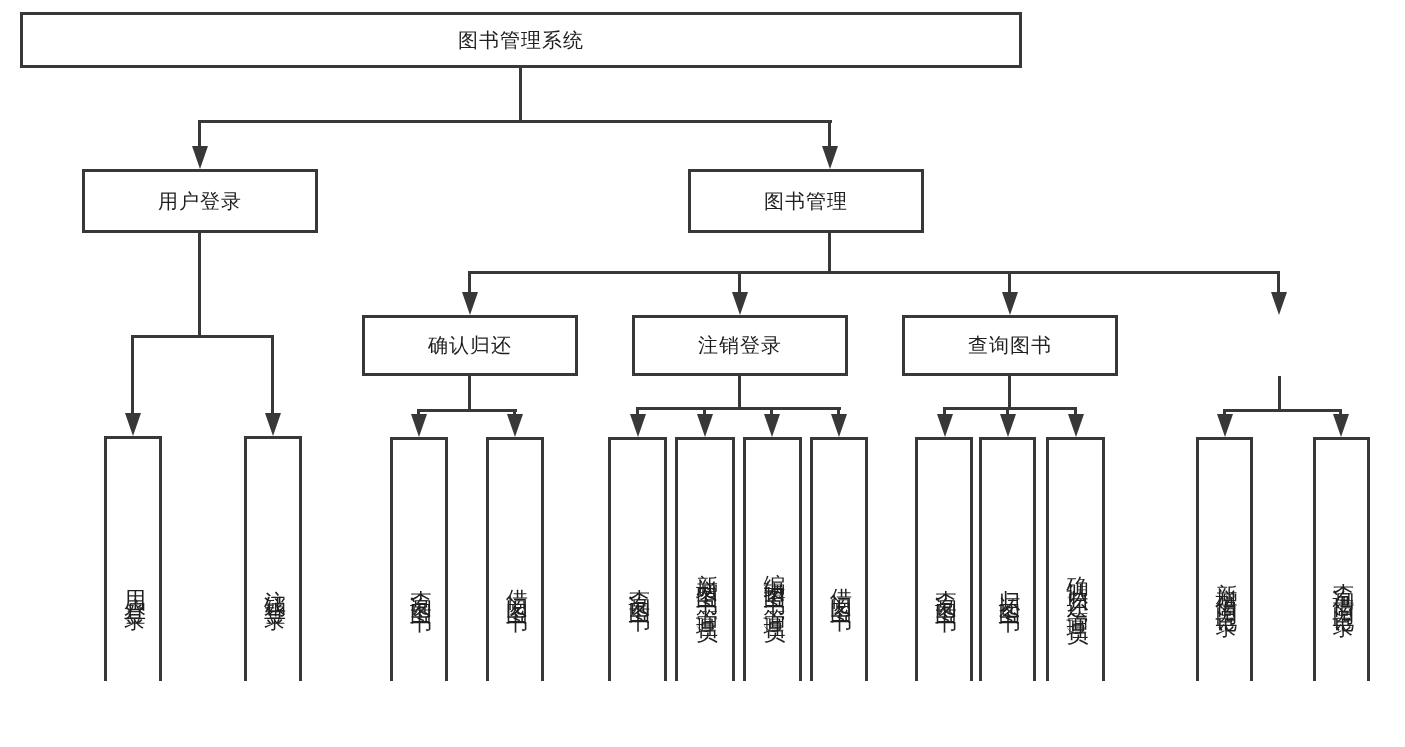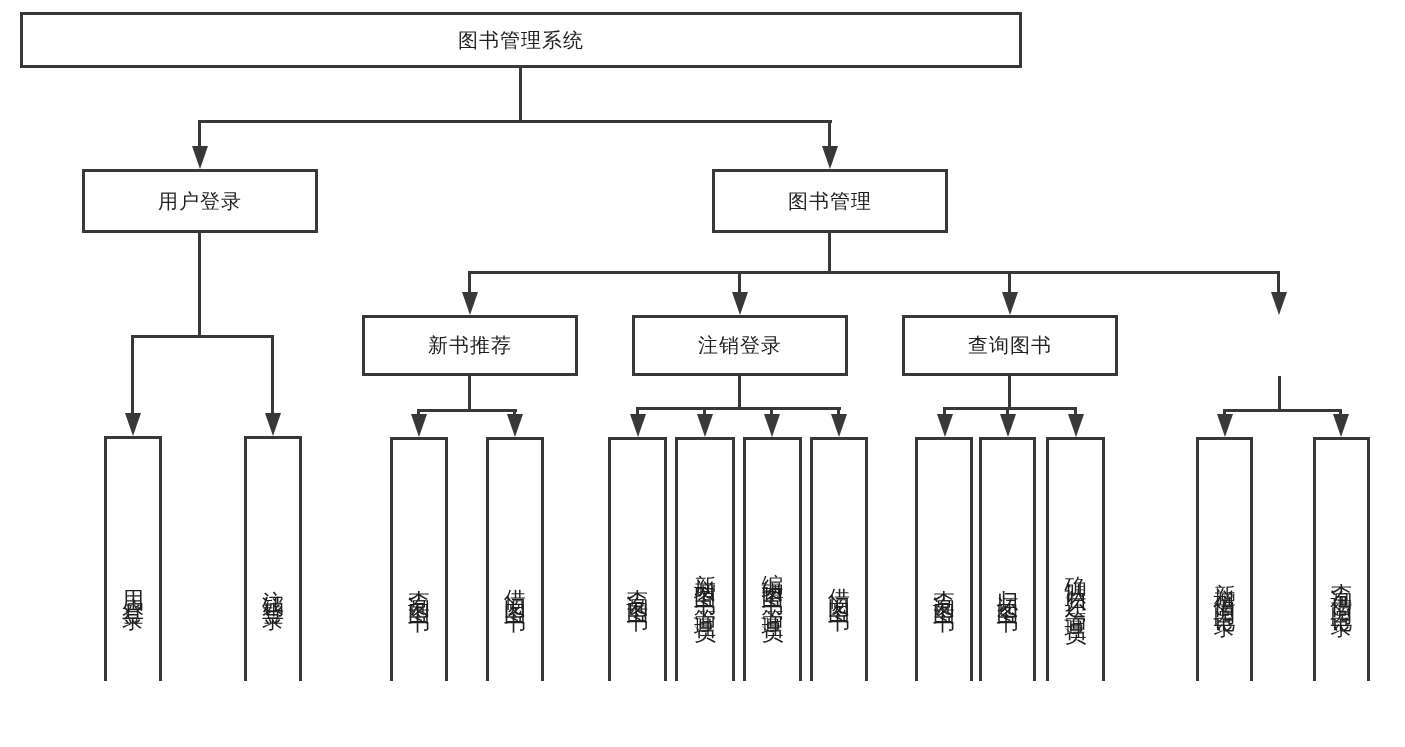--- a/index.html
+++ b/index.html
@@ -1,19 +1,19 @@
 <!DOCTYPE html>
 <html style="--line: #383838; --text: #1f1f1f; --watermark: #9e9e9e; --background: #ffffff;"><head>
 <meta charset="utf-8">
 <style>
   html,body { margin:0; padding:0; background:#fff; }
   .canvas {
     position:relative; width:1405px; height:681px;
     background:var(--background,#ffffff);
-    font-family:Liberation Sans, sans-serif;
+    font-family:Liberation Mono, monospace;
     overflow:hidden;
   }
   .box {
     position:absolute; box-sizing:border-box;
     border:3px solid var(--line,#383838);
     background:#ffffff;
     display:flex; align-items:center; justify-content:center;
     font-size:20px; color:var(--text,#1f1f1f);
     letter-spacing:1px; z-index:2;
   }
@@ -42,41 +42,41 @@
   <div class="box" style="left:20px;top:12px;width:1002px;height:56px">图书管理系统</div>
 
   <div class="v" style="left:519px;top:67px;height:53px"></div>
   <div class="h" style="left:199px;top:120px;width:633px"></div>
   <div class="v" style="left:198px;top:120px;height:28px"></div>
   <div class="arw" style="left:192px;top:146px"></div>
   <div class="v" style="left:828px;top:120px;height:28px"></div>
   <div class="arw" style="left:822px;top:146px"></div>
 
   <div class="box" style="left:82px;top:169px;width:236px;height:64px">用户登录</div>
-  <div class="box" style="left:712px;top:169px;width:236px;height:64px">图书管理</div>
+  <div class="box" style="left:688px;top:169px;width:236px;height:64px">图书管理</div>
 
   <div class="v" style="left:198px;top:233px;height:102px"></div>
   <div class="h" style="left:132px;top:335px;width:142px"></div>
   <div class="v" style="left:131px;top:335px;height:80px"></div>
   <div class="arw" style="left:125px;top:413px"></div>
   <div class="v" style="left:271px;top:335px;height:80px"></div>
   <div class="arw" style="left:265px;top:413px"></div>
 
   <div class="v" style="left:828px;top:233px;height:38px"></div>
   <div class="h" style="left:470px;top:271px;width:810px"></div>
   <div class="v" style="left:468px;top:271px;height:23px"></div>
   <div class="arw" style="left:462px;top:292px"></div>
   <div class="v" style="left:738px;top:271px;height:23px"></div>
   <div class="arw" style="left:732px;top:292px"></div>
   <div class="v" style="left:1008px;top:271px;height:23px"></div>
   <div class="arw" style="left:1002px;top:292px"></div>
   <div class="v" style="left:1277px;top:271px;height:23px"></div>
   <div class="arw" style="left:1271px;top:292px"></div>
 
-  <div class="box" style="left:362px;top:315px;width:216px;height:61px">新书推荐</div>
+  <div class="box" style="left:362px;top:315px;width:216px;height:61px">确认归还</div>
   <div class="box" style="left:632px;top:315px;width:216px;height:61px">注销登录</div>
   <div class="box" style="left:902px;top:315px;width:216px;height:61px">查询图书</div>
 
   <div class="v" style="left:468px;top:376px;height:33px"></div>
   <div class="h" style="left:418px;top:409px;width:99px"></div>
   <div class="v" style="left:417px;top:409px;height:8px"></div>
   <div class="arw" style="left:411px;top:414px"></div>
   <div class="v" style="left:513px;top:409px;height:8px"></div>
   <div class="arw" style="left:507px;top:414px"></div>
 

